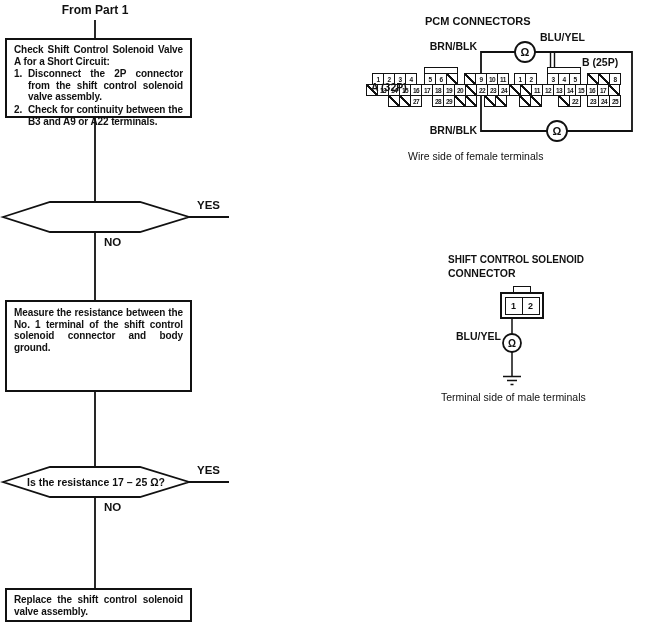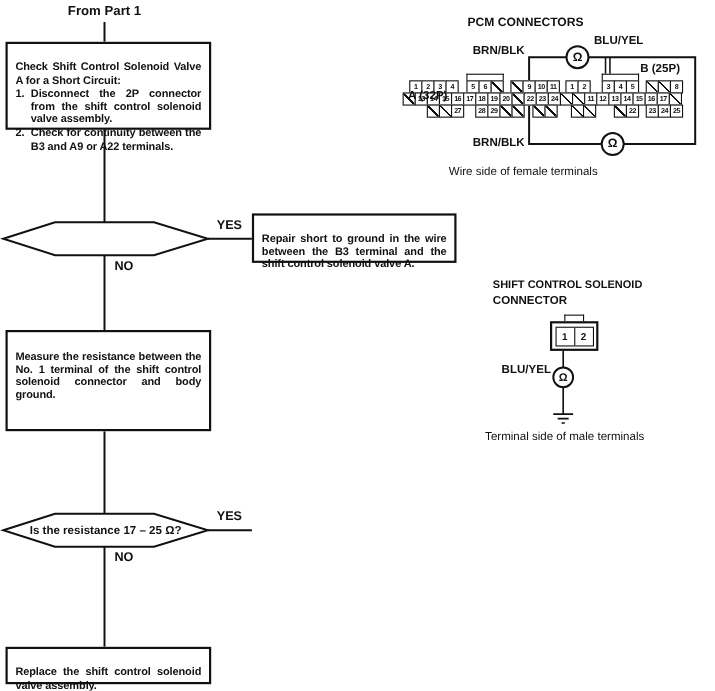--- a/index.html
+++ b/index.html
@@ -1,20 +1,20 @@
 <!DOCTYPE html>
 <html><head>
 <meta charset="utf-8">
 <style>
   html,body{margin:0;padding:0;background:#fff;}
   #stage{position:relative;width:650px;height:628px;background:#fff;overflow:hidden;
          font-family:"Liberation Sans",sans-serif;color:#111;}
   #wires{position:absolute;left:0;top:0;z-index:1;}
   .box{position:absolute;border:2px solid #111;background:#fff;box-sizing:border-box;
-       padding:16px 7px 3px 7px;font-size:10px;font-weight:bold;letter-spacing:-0.1px;
+       padding:4px 7px 3px 7px;font-size:10px;font-weight:bold;letter-spacing:-0.1px;
        line-height:1.16;text-align:justify;z-index:3;}
   .box .title{text-align:justify;}
   .li-row{display:flex;margin-top:1px;}
   .li-num{width:14px;flex:none;}
   .li-txt{flex:1;text-align:justify;}
   .lbl{position:absolute;font-weight:bold;white-space:nowrap;z-index:4;}
   .cap{position:absolute;font-weight:normal;font-size:10.5px;white-space:nowrap;z-index:4;}
   .dtext{position:absolute;text-align:center;font-weight:bold;font-size:10.5px;z-index:3;}
   .ohm{position:absolute;width:20px;text-align:center;font-weight:bold;font-size:11px;
        line-height:14px;z-index:5;}
@@ -131,21 +131,20 @@
     </div>
     <div class="li-row">
       <span class="li-num">2.</span>
       <span class="li-txt">Check for continuity between the B3 and A9 or A22 terminals.</span>
     </div>
   </div>
 
   <div class="lbl" style="left:197px;top:199px;font-size:11.5px;">YES</div>
   <div class="lbl" style="left:104px;top:236px;font-size:11.5px;">NO</div>
 
-  <div class="box" style="left:229px;top:194px;width:186px;height:45px;">Repair short to ground in the wire between the B3 terminal and the shift control solenoid valve A.</div>
 
   <div class="box" style="left:5px;top:300px;width:187px;height:92px;">
     <div class="li-txt" style="margin-top:1px;">Measure the resistance between the No. 1 terminal of the shift control solenoid connector and body ground.</div>
   </div>
 
   <div class="dtext" style="left:12px;top:476px;width:168px;">Is the resistance 17 – 25 Ω?</div>
   <div class="lbl" style="left:197px;top:464px;font-size:11.5px;">YES</div>
   <div class="lbl" style="left:104px;top:501px;font-size:11.5px;">NO</div>
 
 

